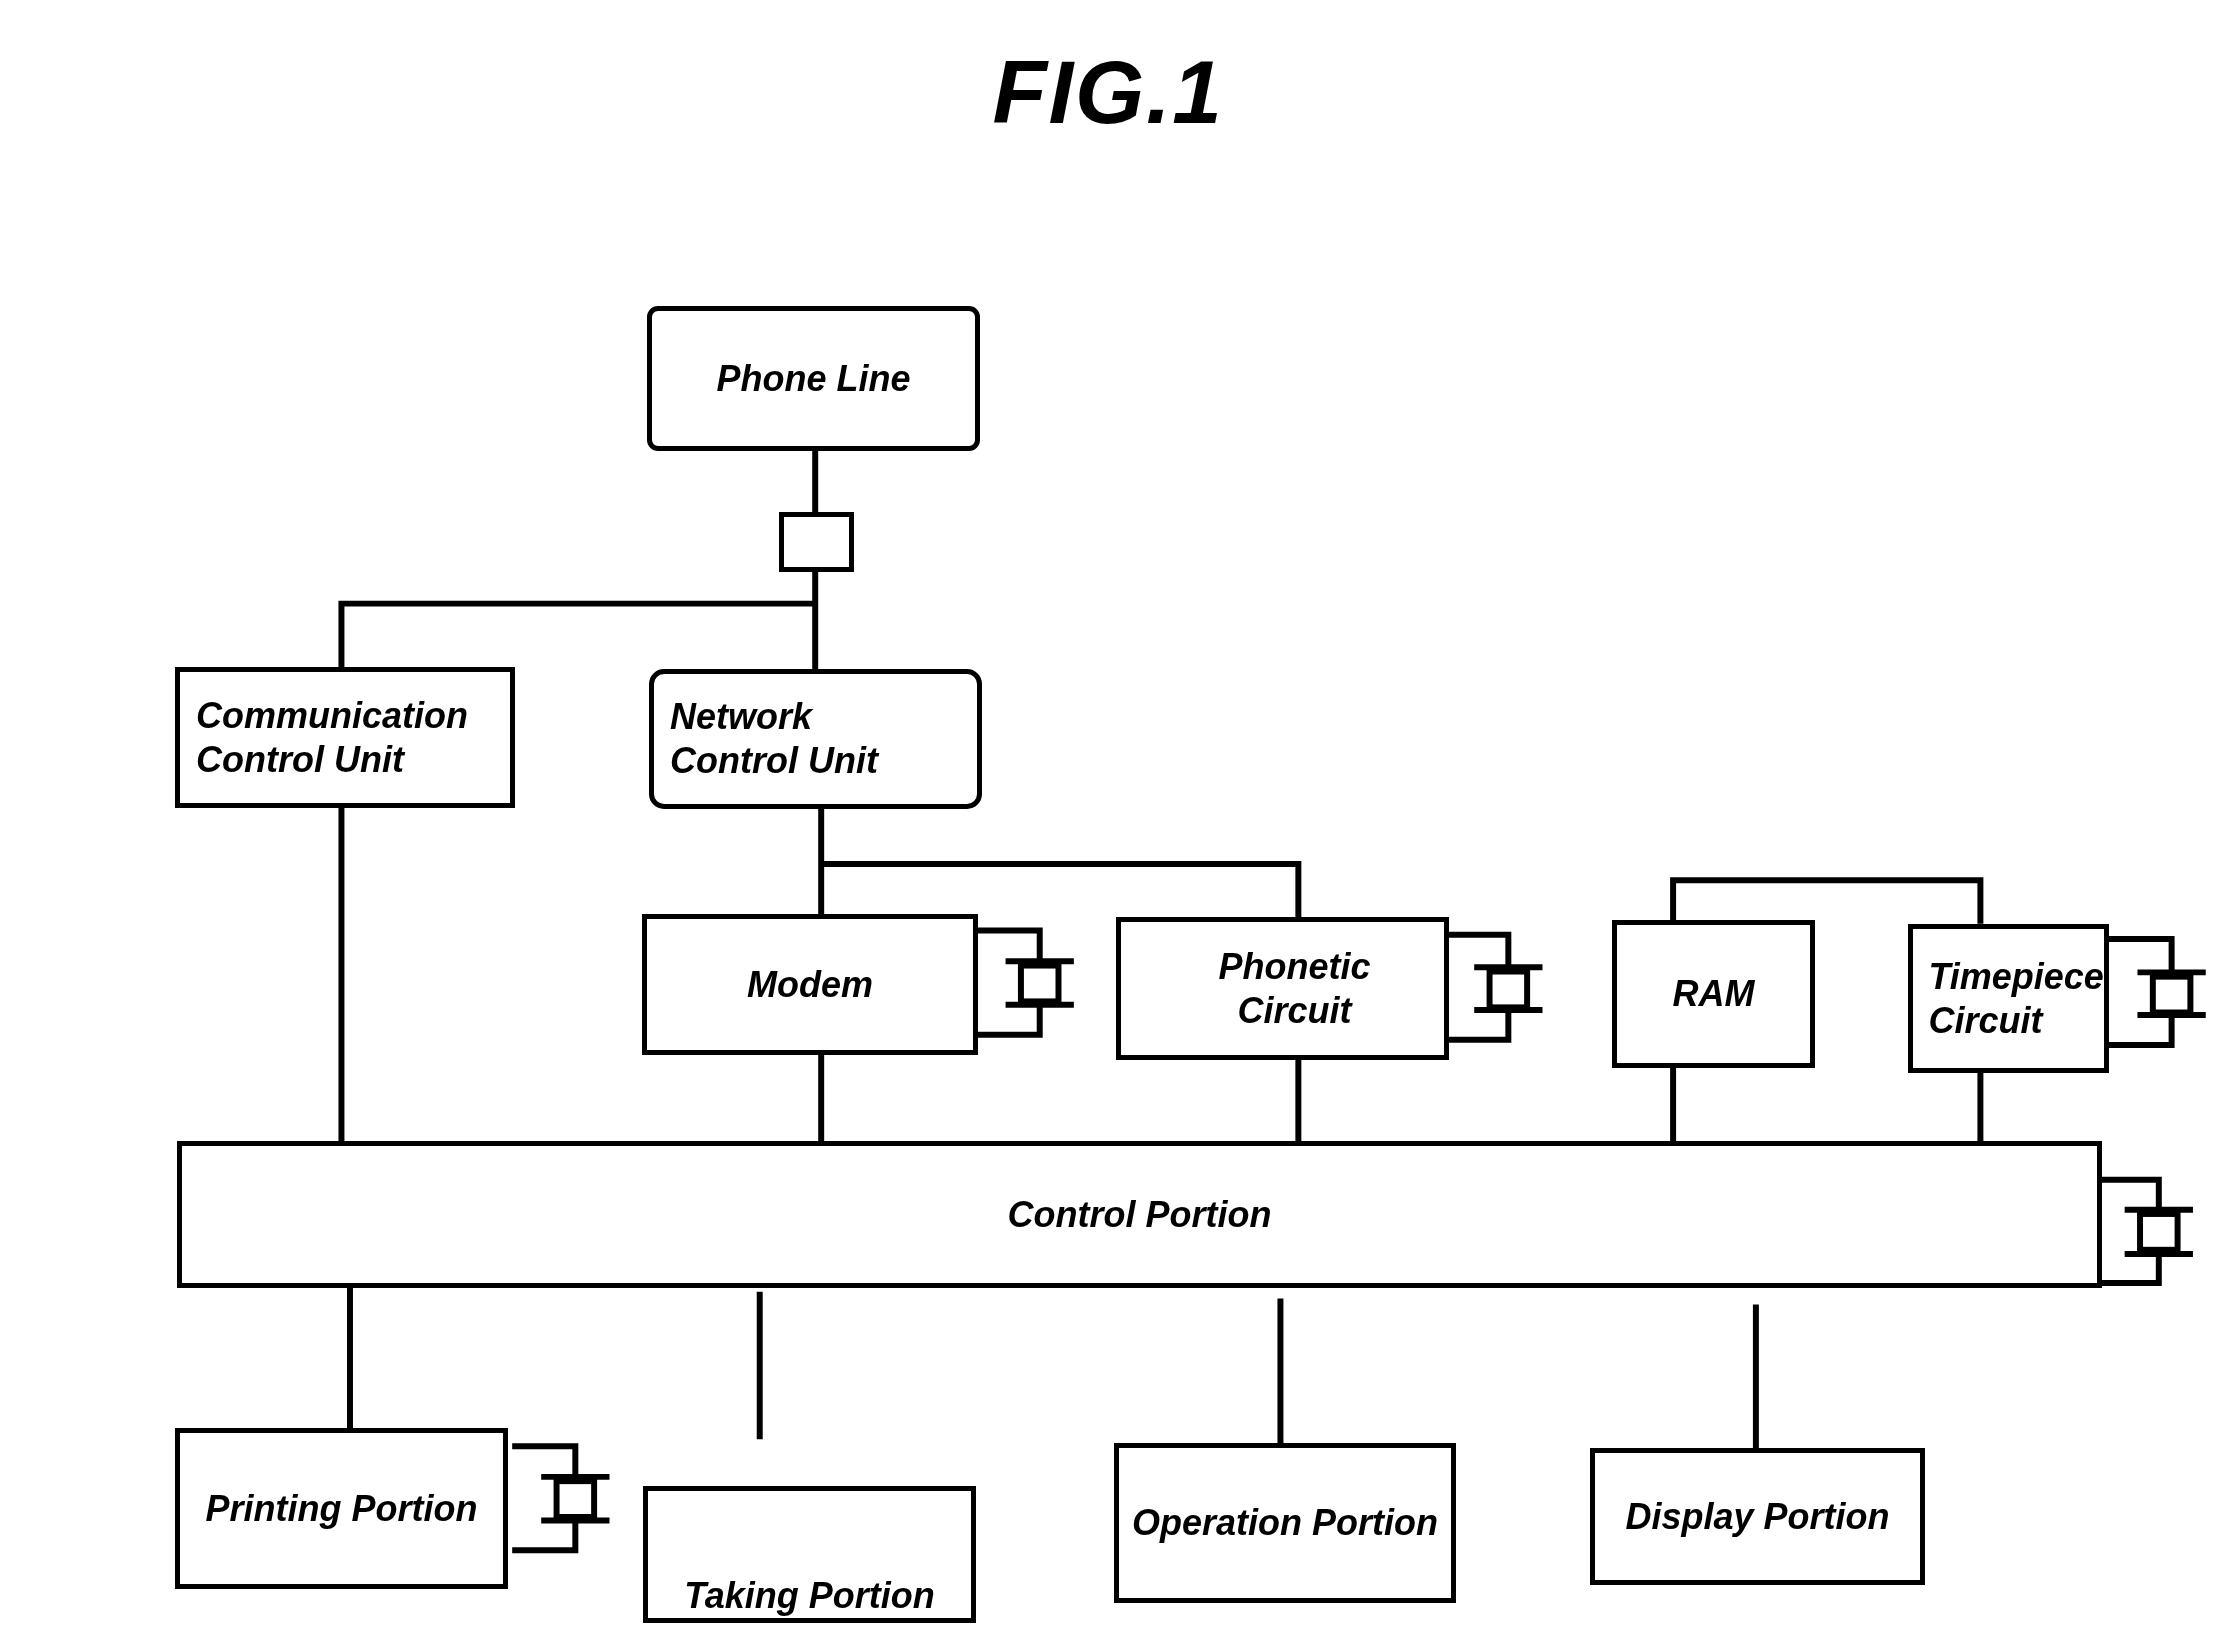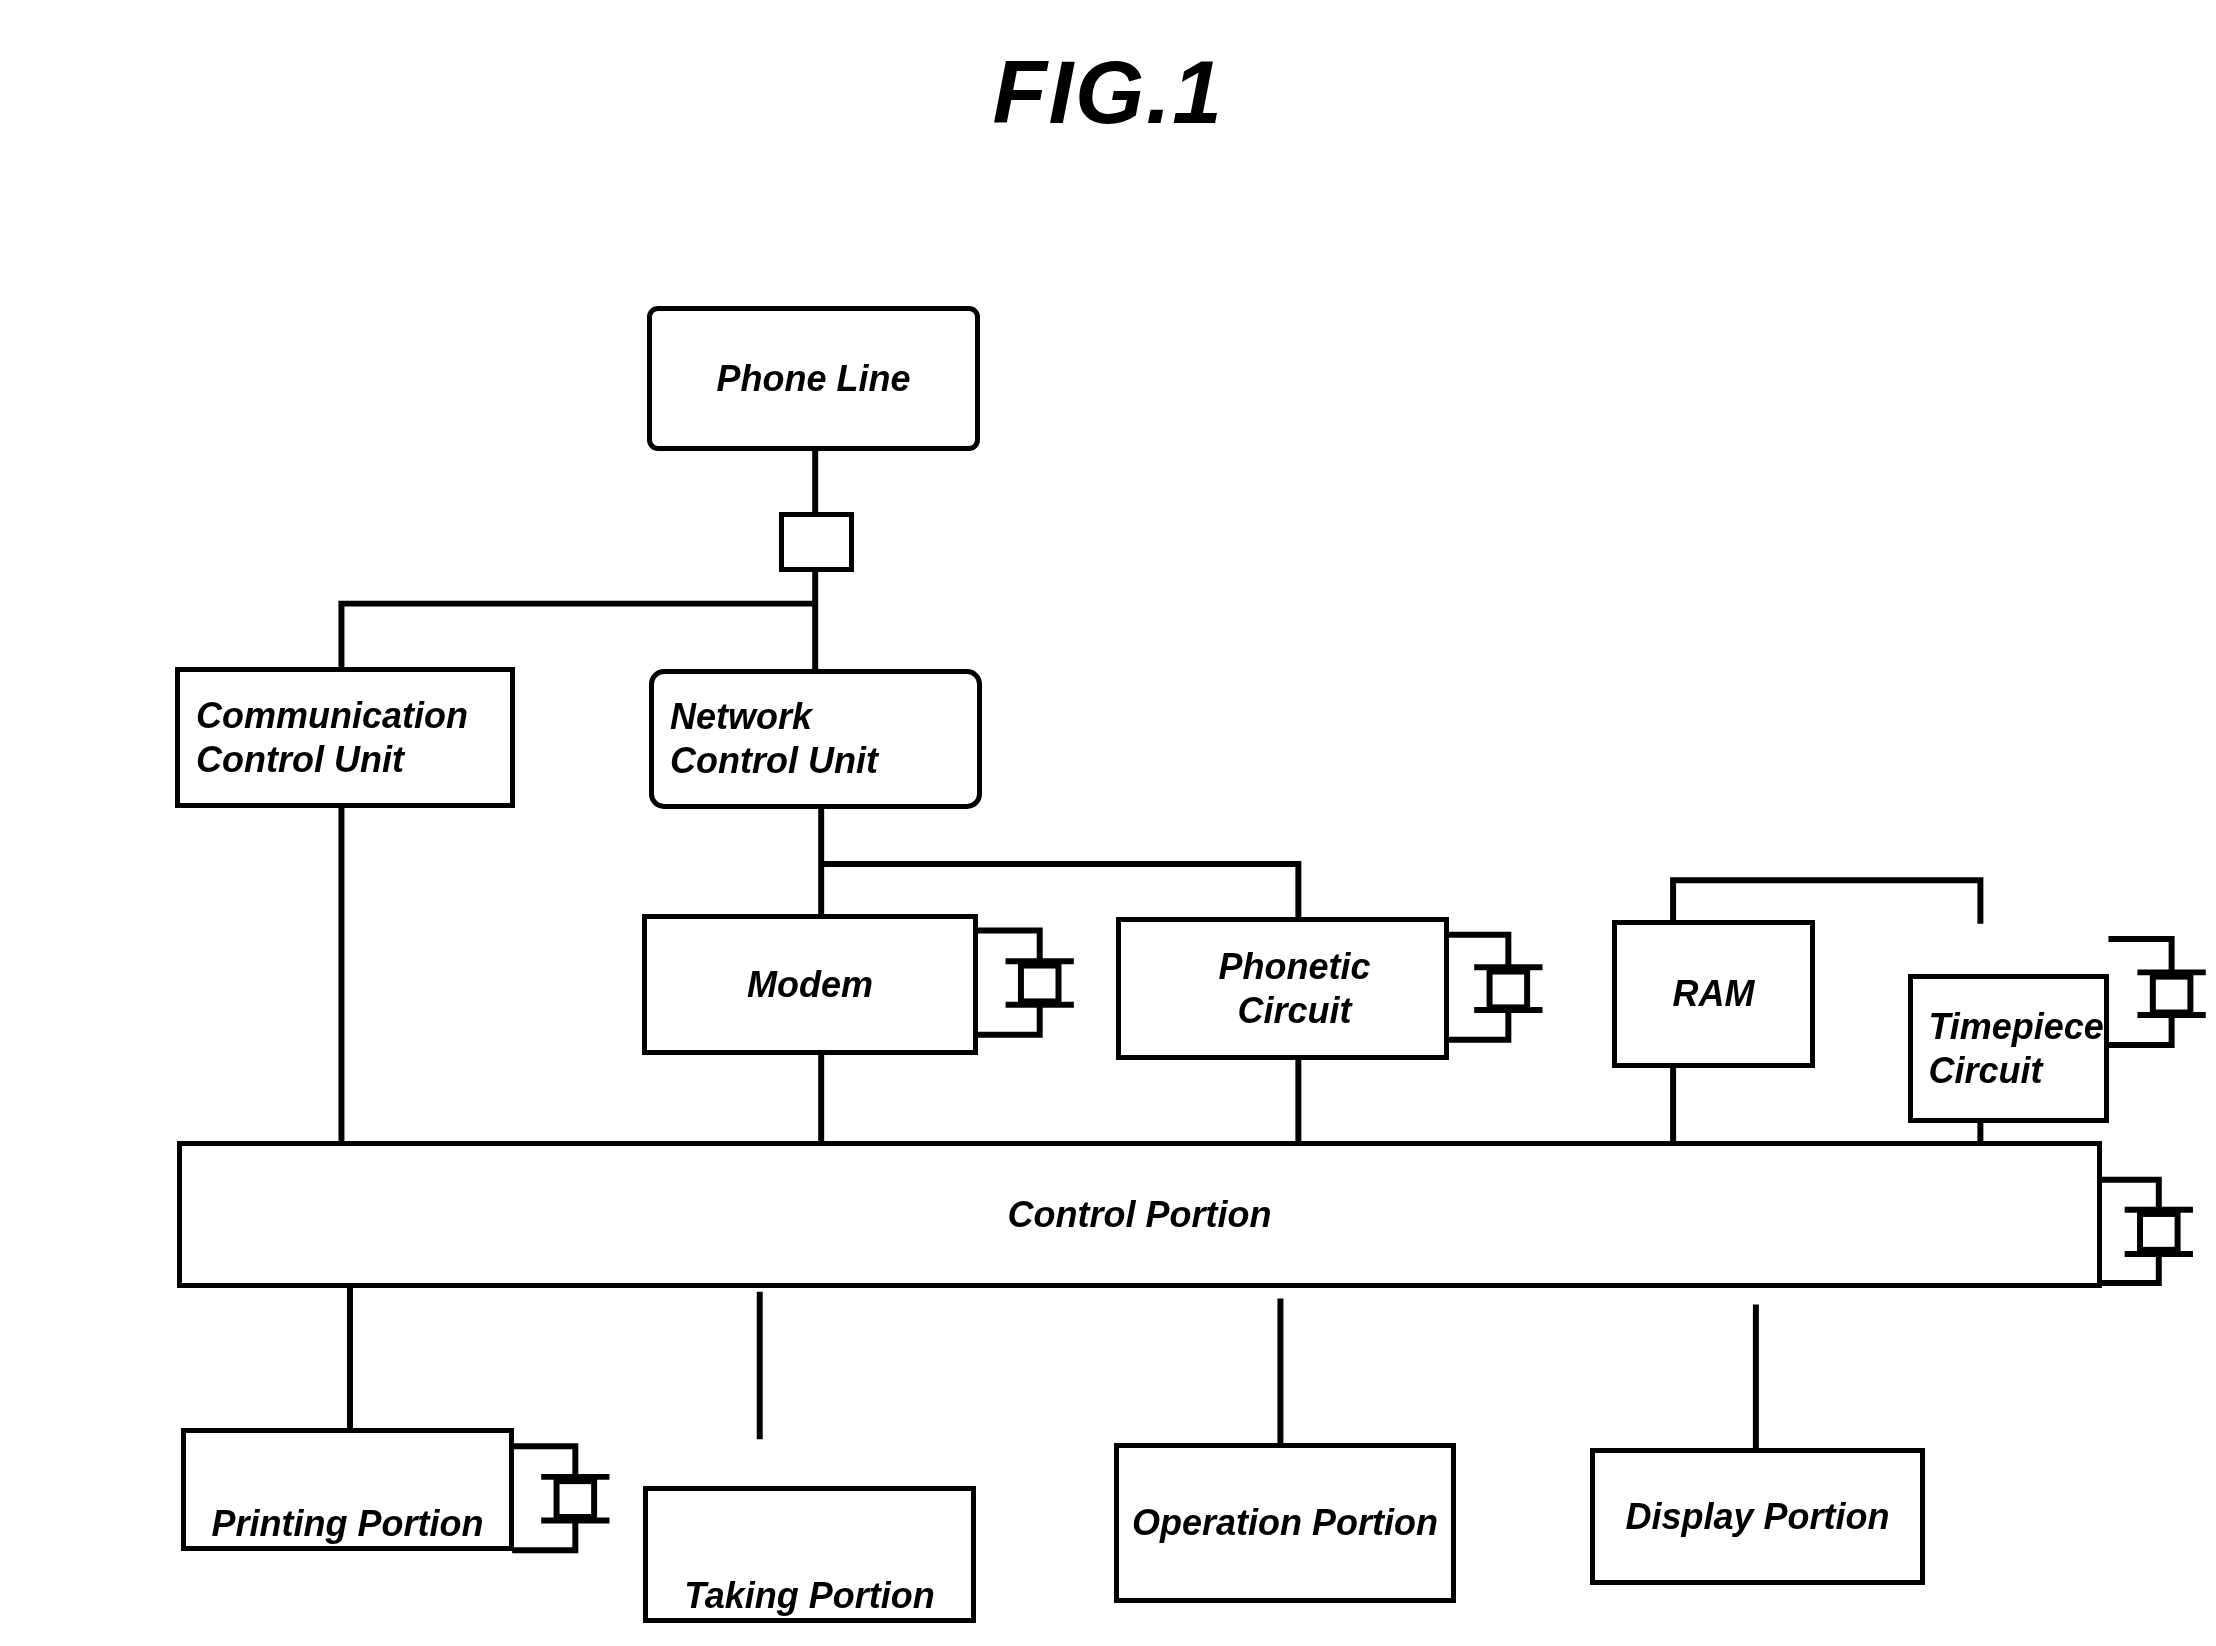--- a/index.html
+++ b/index.html
@@ -163,30 +163,30 @@
 
   <div class="node center" style="left:1116px; top:917px; width:333px; height:143px;padding-left:36px;">
     <span class="lbl">Phonetic
 Circuit</span>
   </div>
 
   <div class="node center" style="left:1612px; top:920px; width:203px; height:148px;">
     <span class="lbl">RAM</span>
   </div>
 
-  <div class="node left" style="left:1908px; top:974px; width:201px; height:149px; padding-left:15.4px;">
+  <div class="node left" style="left:1908px; top:924px; width:201px; height:149px; padding-left:15.4px;">
     <span class="lbl">Timepiece
 Circuit</span>
   </div>
 
   <div class="node bar" style="left:177px; top:1141px; width:1925px; height:147px;">
     <span class="lbl">Control Portion</span>
   </div>
 
-  <div class="node center" style="left:181px; top:1428px; width:333px; height:123px;justify-content:flex-end;">
+  <div class="node center" style="left:175px; top:1428px; width:333px; height:161px;">
     <span class="lbl">Printing Portion</span>
   </div>
 
   <div class="node center" style="left:643px; top:1486px; width:333px; height:137px;justify-content:flex-end;">
     <span class="lbl">Taking Portion</span>
   </div>
 
   <div class="node center" style="left:1114px; top:1443px; width:342px; height:160px;">
     <span class="lbl">Operation Portion</span>
   </div>

